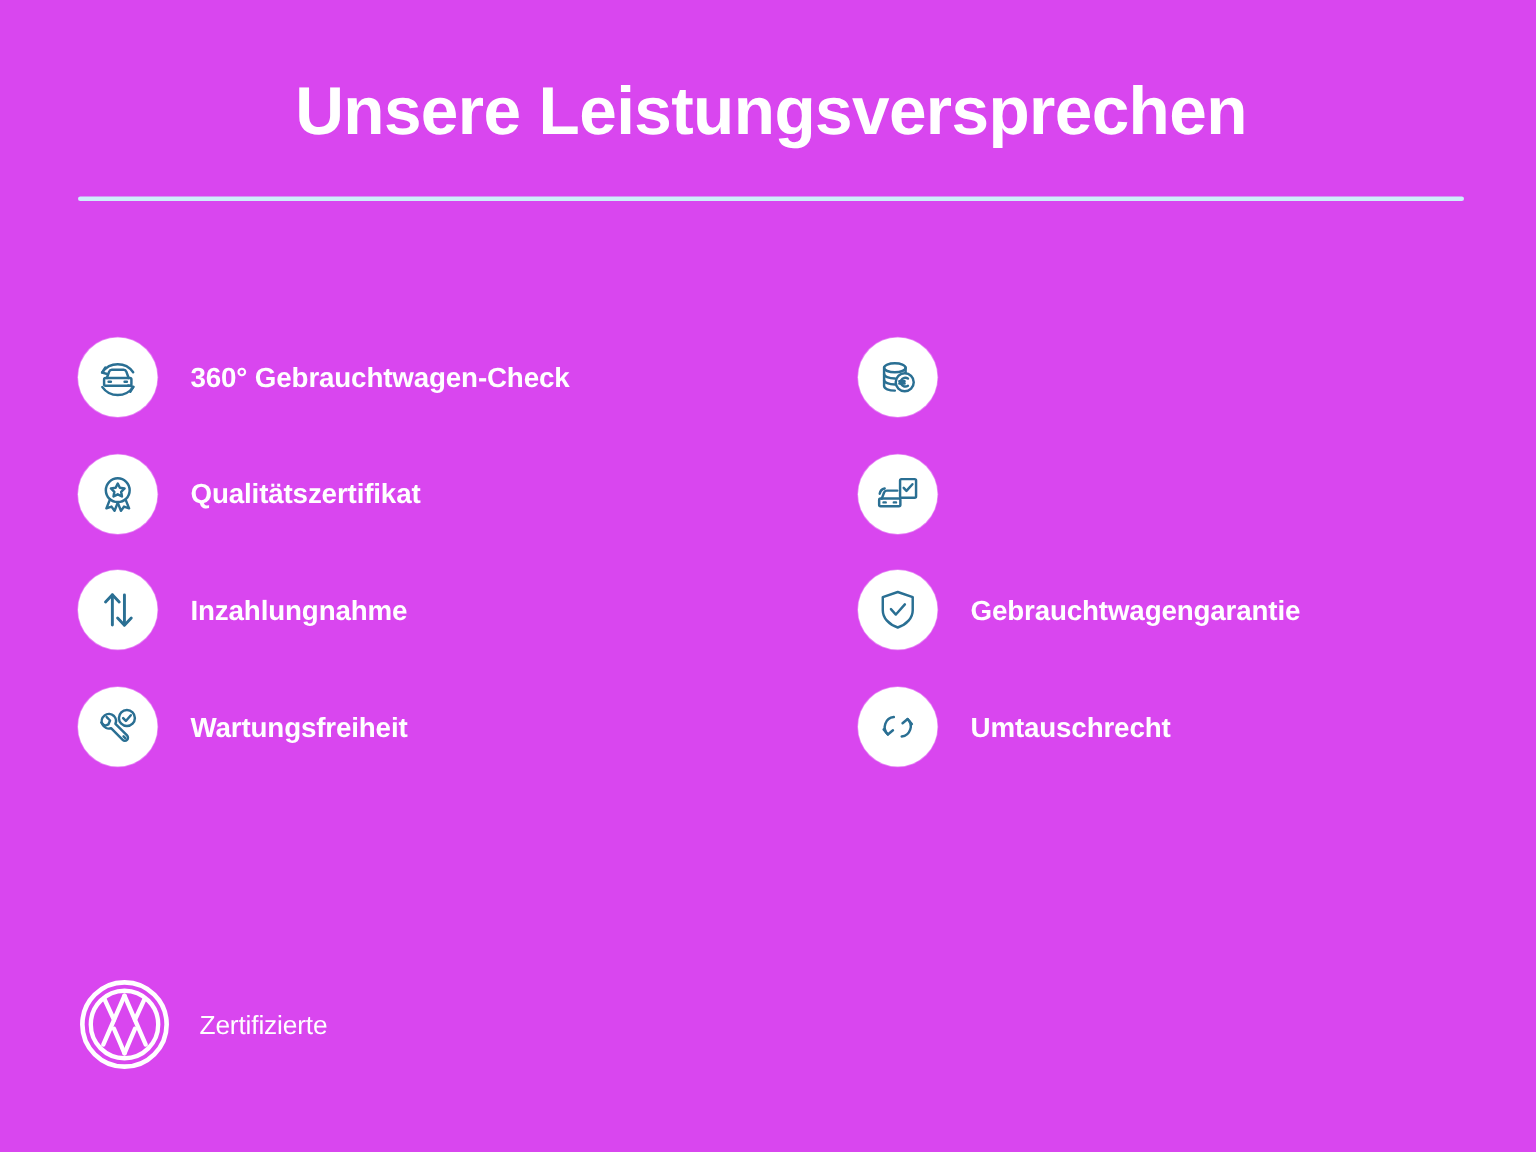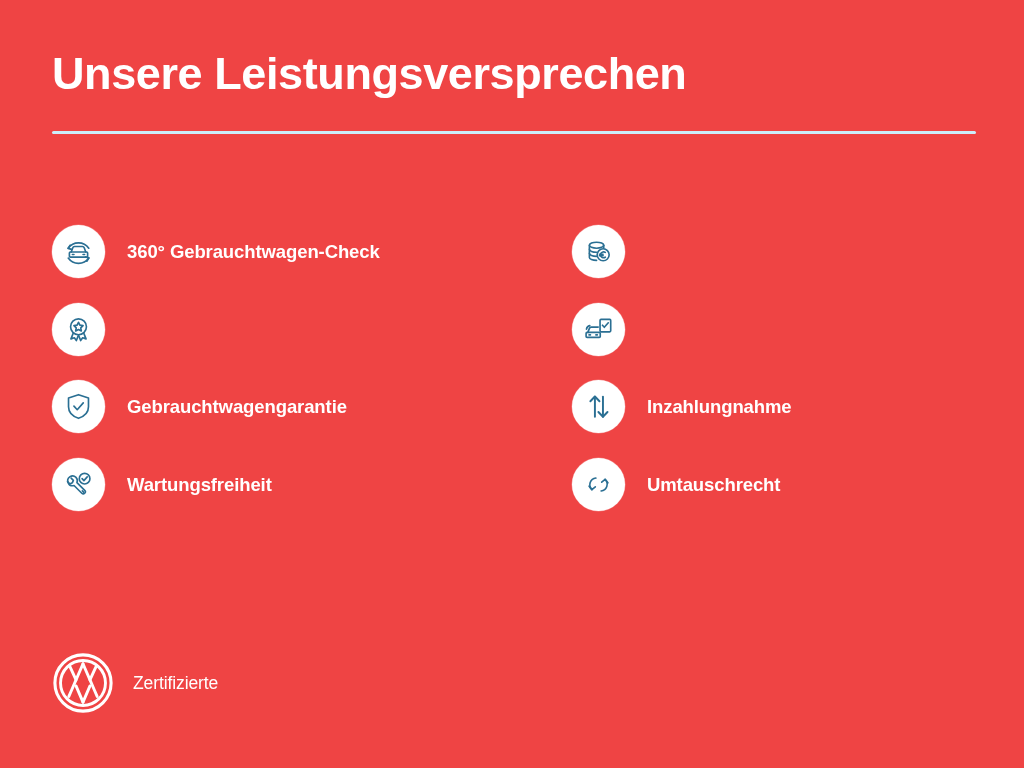--- a/index.html
+++ b/index.html
@@ -12,22 +12,23 @@
     overflow: hidden;
     background: #03aeef;
     font-family: "Liberation Sans", sans-serif;
     -webkit-font-smoothing: antialiased;
   }
 
   .poster {
     position: relative;
     width: 1024px;
     height: 768px;
-    background: #ef4444;
+    background: #d946ef;
     box-sizing: border-box;
+    text-align: center;
   }
 
   
   .header {
     position: absolute;
     left: 52px;
     top: 46px;
     width: 924px;
   }
   .page-title {
@@ -166,55 +167,56 @@
 
     <div class="feature">
       <span class="icon-badge">
         <svg viewBox="0 0 32 32" aria-hidden="true">
           <circle cx="16" cy="13.2" r="8.2"></circle>
           <path d="M16 8.6l1.45 2.95 3.25.48-2.35 2.29.55 3.24L16 16.04l-2.9 1.52.55-3.24-2.35-2.29 3.25-.48z"></path>
           <path d="M10.6 19.7l-2.4 6 3.5-1.2 2.1 2.9 2.0-5.1"></path>
           <path d="M21.4 19.7l2.4 6-3.5-1.2-2.1 2.9-2.0-5.1"></path>
         </svg>
       </span>
+      <span class="feature-label">Qualitätszertifikat</span>
     </div>
 
     <div class="feature">
       <span class="icon-badge">
         <svg viewBox="0 0 32 32" aria-hidden="true">
           <path d="M5.0 19.0l1.6-4.2a2 2 0 0 1 1.9-1.3h7.2"></path>
           <path d="M4.2 19.0h12.6a1 1 0 0 1 1 1v3.2a1 1 0 0 1-1 1H4.2a1 1 0 0 1-1-1V20a1 1 0 0 1 1-1z"></path>
           <path d="M6.2 21.6h1.5M13.3 21.6h1.5"></path>
           <path d="M3.6 15.6a4.3 4.3 0 0 1 3.4-3.6"></path>
           <rect x="17.6" y="5.6" width="11" height="12.8" rx="1"></rect>
           <path d="M20.1 11.6l1.9 2.1 4.1-4.6"></path>
         </svg>
       </span>
     </div>
 
     <div class="feature">
       <span class="icon-badge">
-        <svg viewBox="0 0 32 32" aria-hidden="true">
-          <path d="M16 3.8l10.3 3.5v9.0c0 5.4-4.2 9.9-10.3 11.9C9.9 26.2 5.7 21.7 5.7 16.3v-9z"></path>
-          <path d="M11.3 15.6l3.4 3.7 6.2-7.0"></path>
-        </svg>
-      </span>
-      <span class="feature-label">Gebrauchtwagengarantie</span>
-    </div>
-
-    <div class="feature">
-      <span class="icon-badge">
         <svg viewBox="0 0 32 32" aria-hidden="true" style="stroke-width:2">
           <path d="M12.3 26.5V5.8"></path>
           <path d="M7.6 10.6l4.7-4.9 4.7 4.9"></path>
           <path d="M20.6 5.8v20.7"></path>
           <path d="M15.9 21.7l4.7 4.9 4.7-4.9"></path>
         </svg>
       </span>
       <span class="feature-label">Inzahlungnahme</span>
+    </div>
+
+    <div class="feature">
+      <span class="icon-badge">
+        <svg viewBox="0 0 32 32" aria-hidden="true">
+          <path d="M16 3.8l10.3 3.5v9.0c0 5.4-4.2 9.9-10.3 11.9C9.9 26.2 5.7 21.7 5.7 16.3v-9z"></path>
+          <path d="M11.3 15.6l3.4 3.7 6.2-7.0"></path>
+        </svg>
+      </span>
+      <span class="feature-label">Gebrauchtwagengarantie</span>
     </div>
 
     <div class="feature">
       <span class="icon-badge">
         <svg viewBox="0 0 32 32" aria-hidden="true">
           <path d="M13.4 8.6a5.0 5.0 0 1 0-2.0 8.4l8.0 8.0a2.1 2.1 0 0 0 3.0-3.0l-8.0-8.0a5.0 5.0 0 0 0-1.0-5.4z"></path>
           <path d="M8.4 9.4l2.3 2.3-1.1 2.6-2.6 1.1-2.3-2.3"></path>
           <circle cx="22.3" cy="10.0" r="5.5"></circle>
           <path d="M19.7 10.0l1.9 2.0 3.4-3.9"></path>
           <path d="M20.0 22.6l1.2 1.2"></path>

